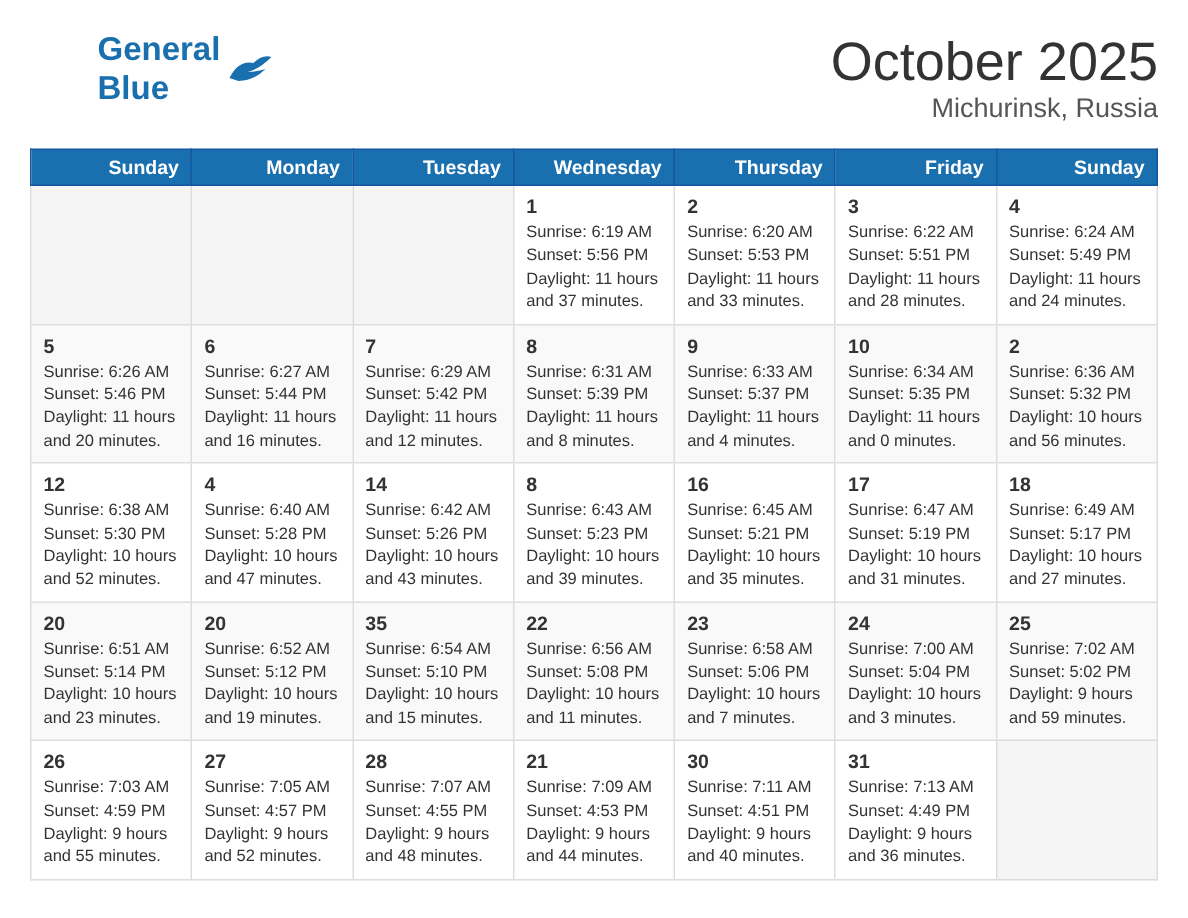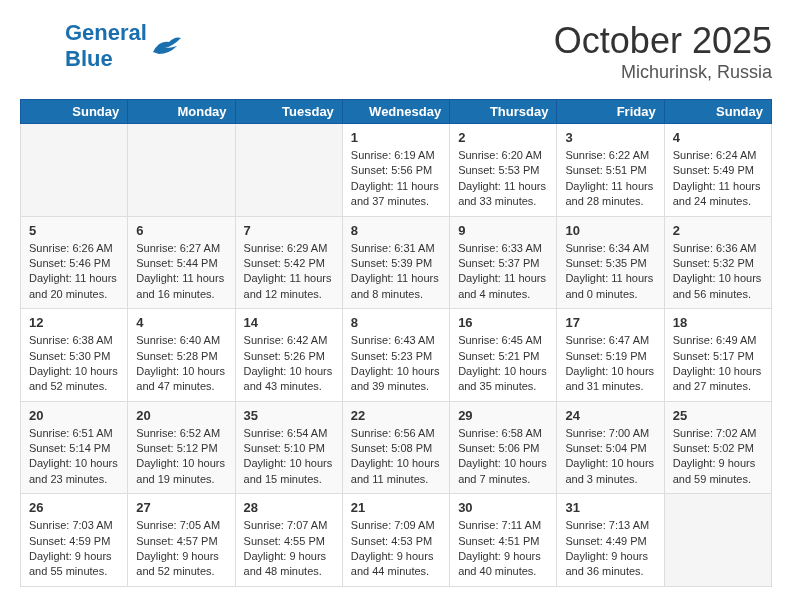--- a/index.html
+++ b/index.html
@@ -258,21 +258,21 @@
           Sunrise: 6:54 AM<br>Sunset: 5:10 PM<br>Daylight: 10 hours and 15 minutes.
         </div>
       </td>
         <td>
         <div class="cell-date">22</div>
         <div class="cell-info">
           Sunrise: 6:56 AM<br>Sunset: 5:08 PM<br>Daylight: 10 hours and 11 minutes.
         </div>
       </td>
         <td>
-        <div class="cell-date">29</div>
+        <div class="cell-date">23</div>
         <div class="cell-info">
           Sunrise: 6:58 AM<br>Sunset: 5:06 PM<br>Daylight: 10 hours and 7 minutes.
         </div>
       </td>
         <td>
         <div class="cell-date">24</div>
         <div class="cell-info">
           Sunrise: 7:00 AM<br>Sunset: 5:04 PM<br>Daylight: 10 hours and 3 minutes.
         </div>
       </td>

